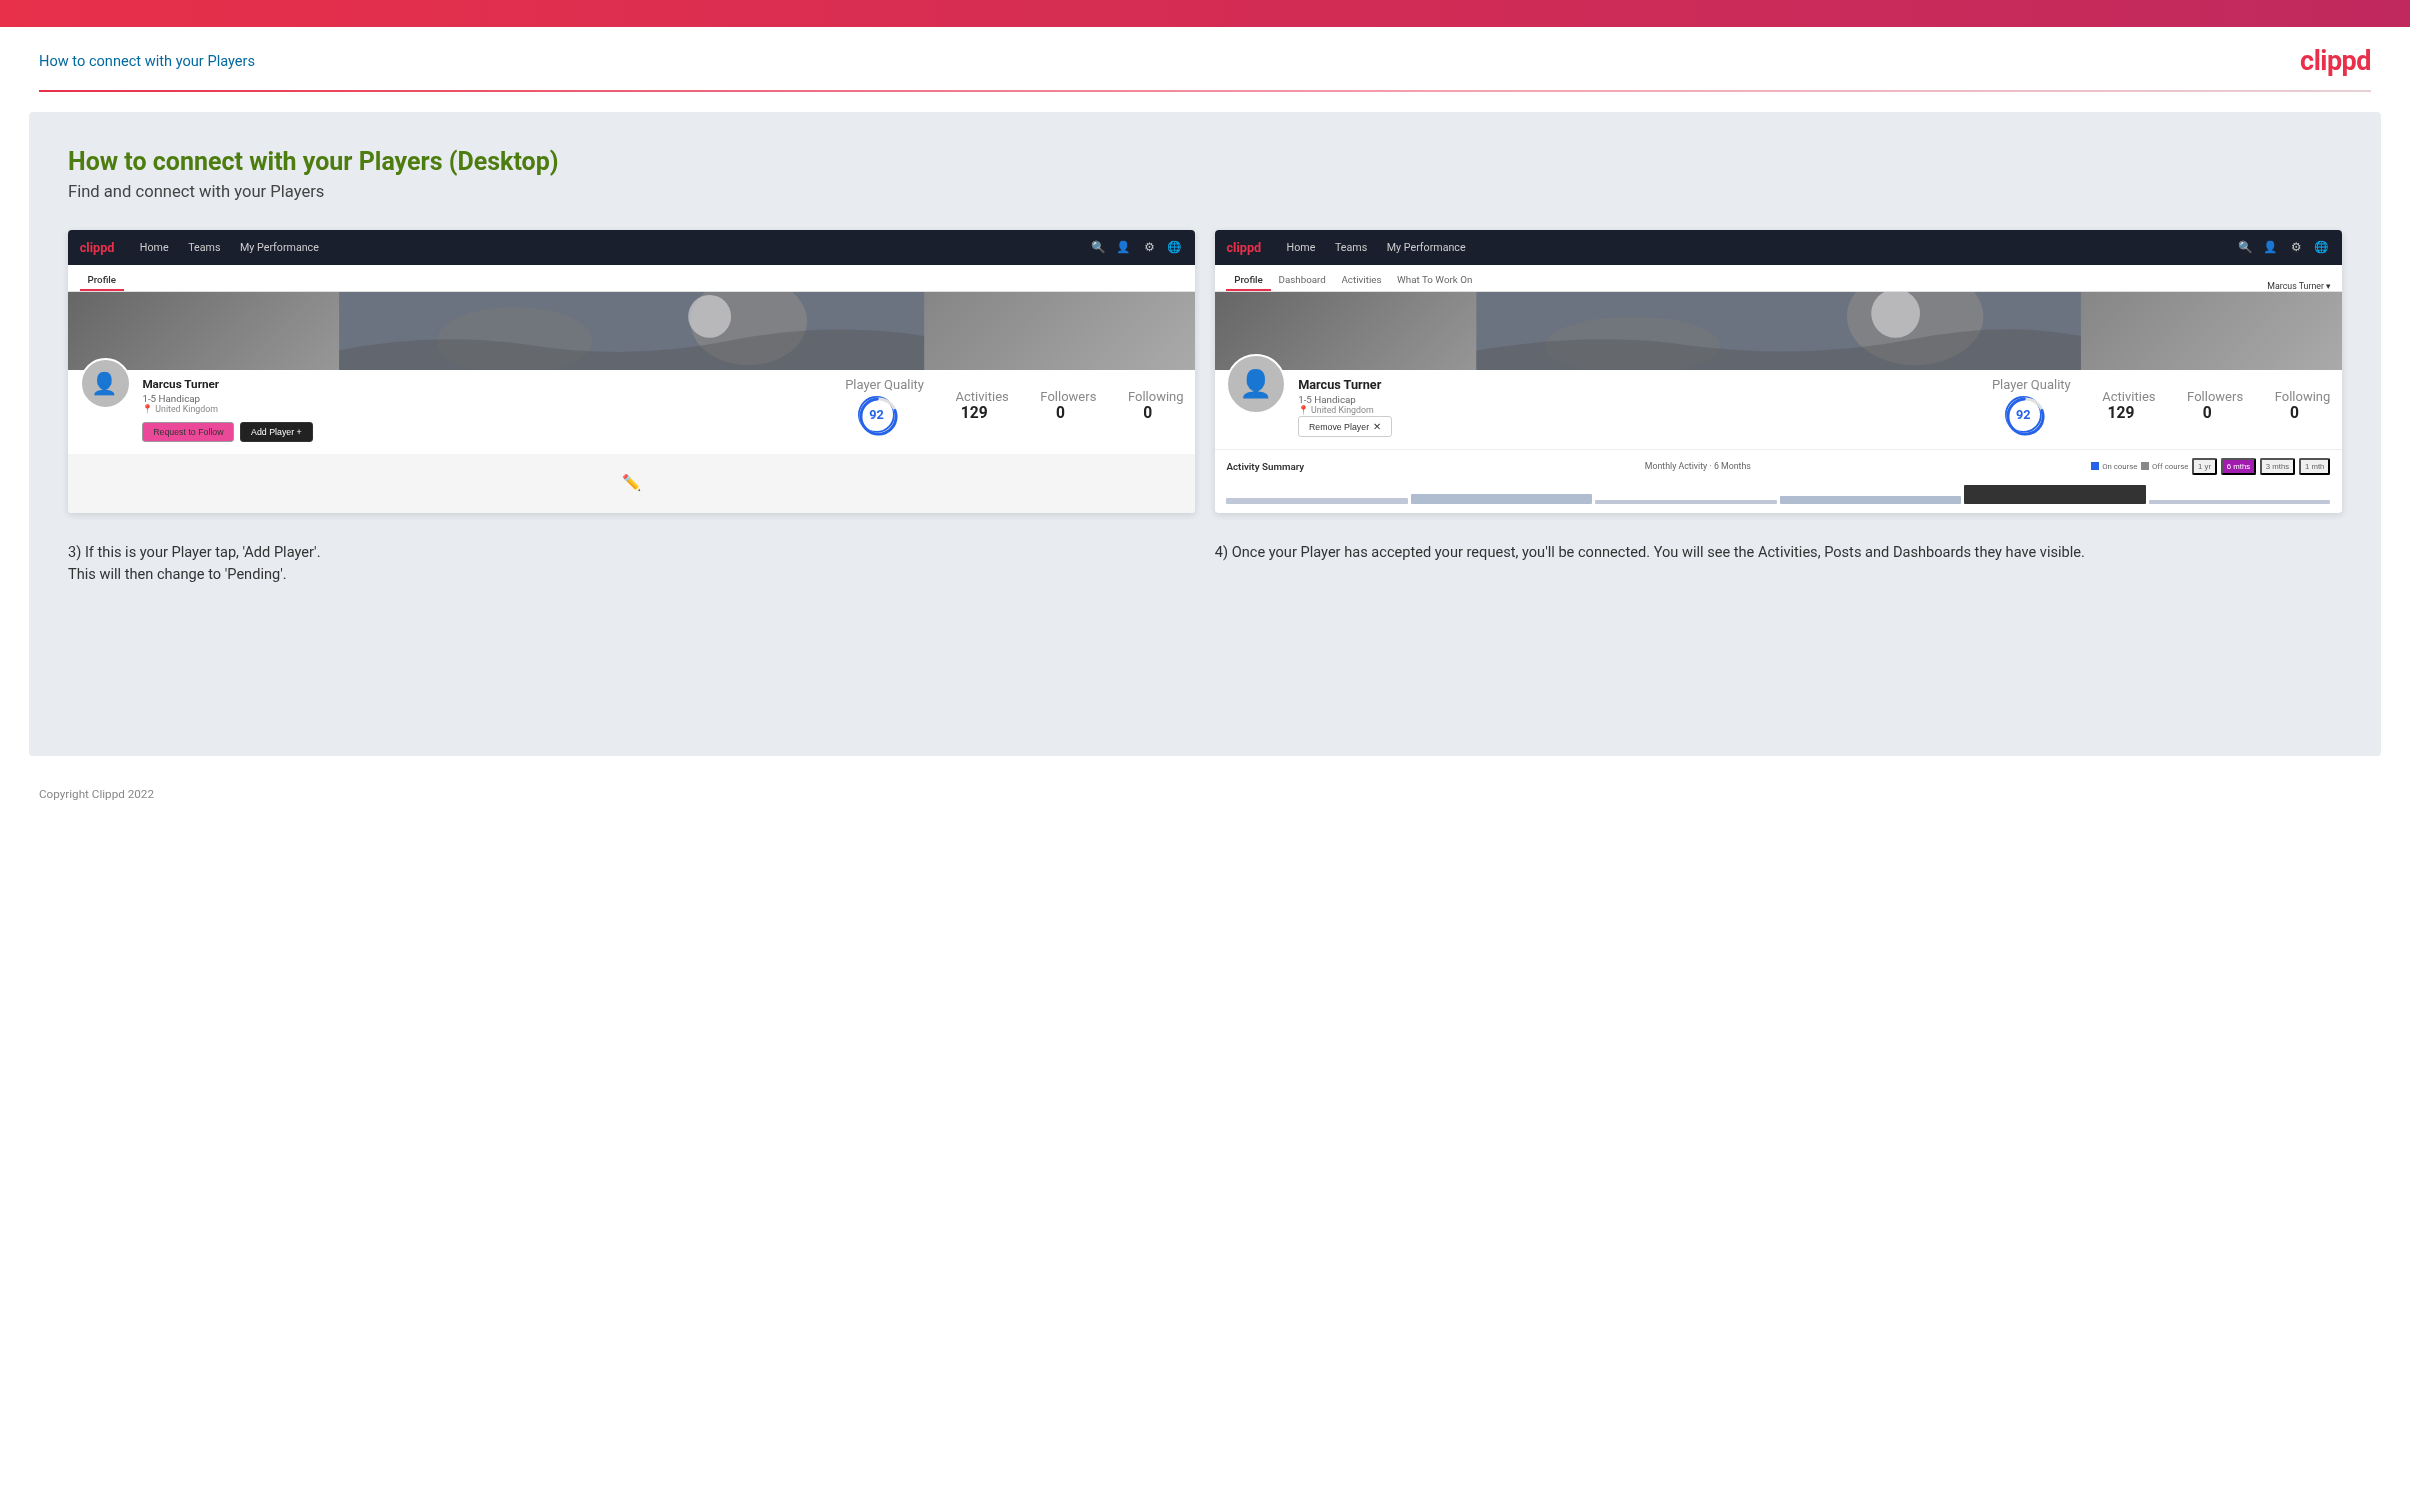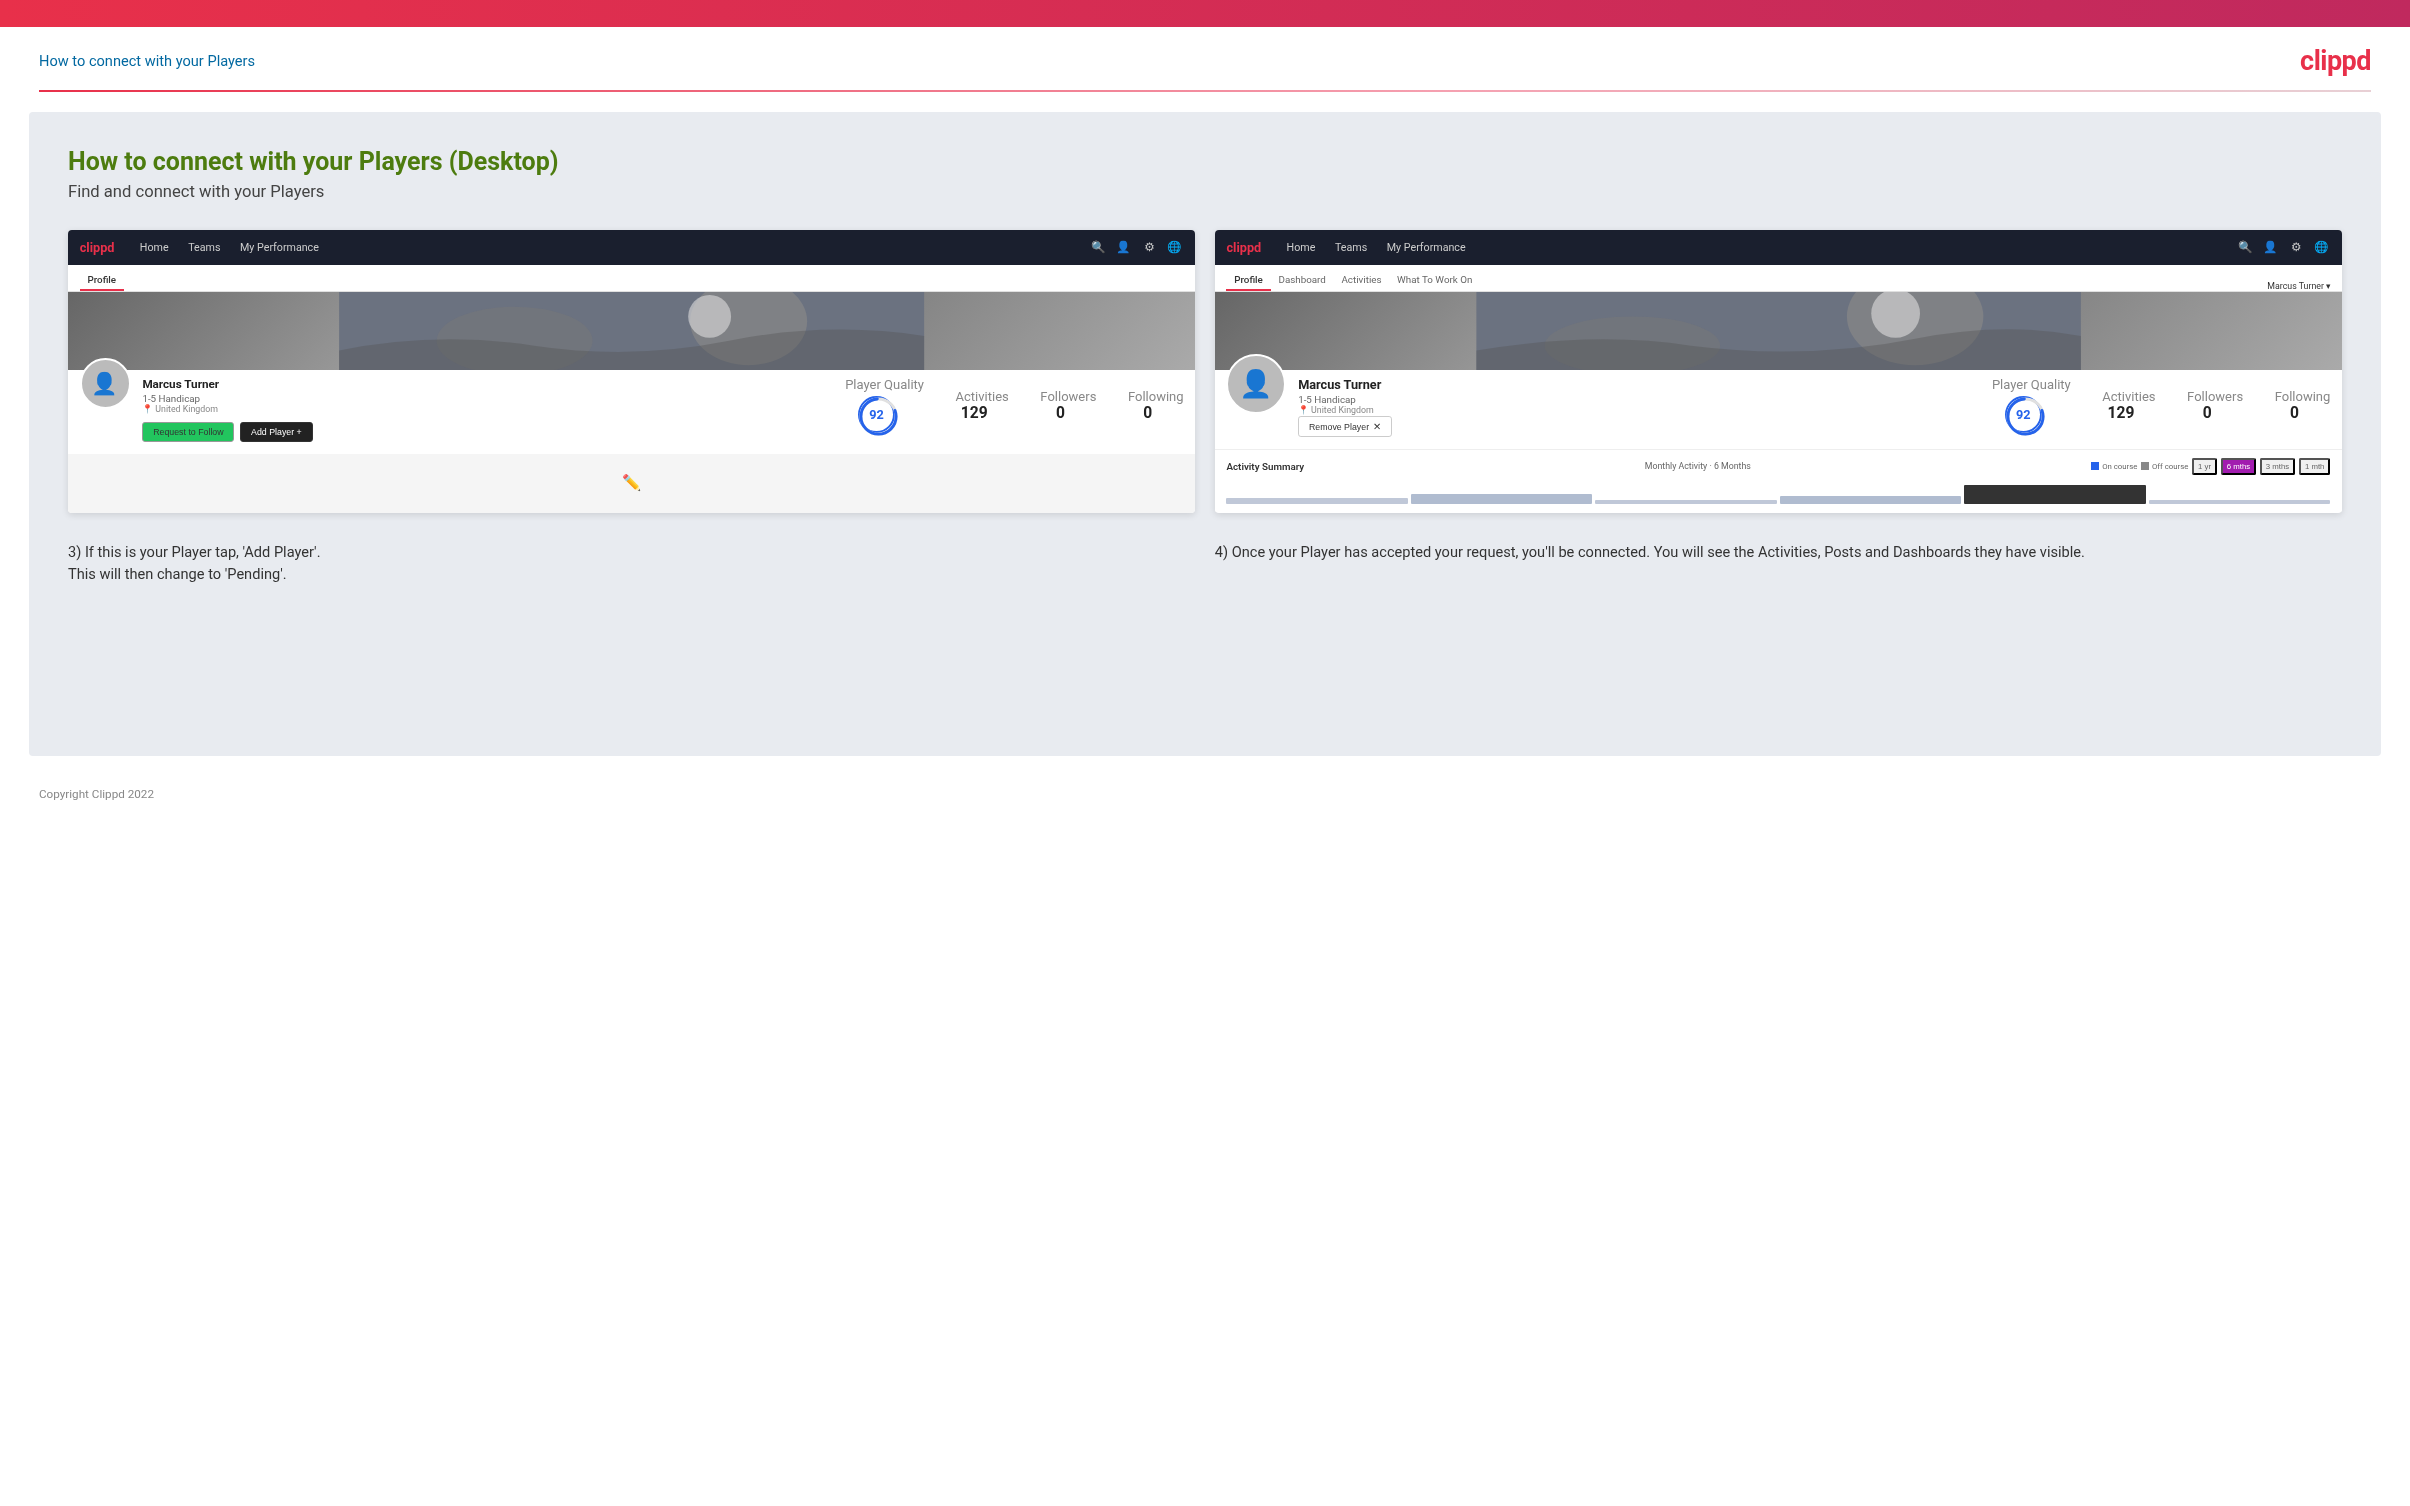--- a/index.html
+++ b/index.html
@@ -237,21 +237,21 @@
     .profile-actions {
       display: flex;
       gap: 5.9px;
       margin-top: 7.8px;
     }
     .btn-follow {
       font-size: 8.8px;
       padding: 3.9px 9.8px;
       border: 1px solid #999;
       border-radius: 2.9px;
-      background: #22c55e;
+      background: #ec4899;
       color: #333;
       cursor: pointer;
     }
     .btn-add-player {
       font-size: 8.8px;
       padding: 3.9px 9.8px;
       border: 1px solid #333;
       border-radius: 2.9px;
       background: #222;
       color: #fff;

